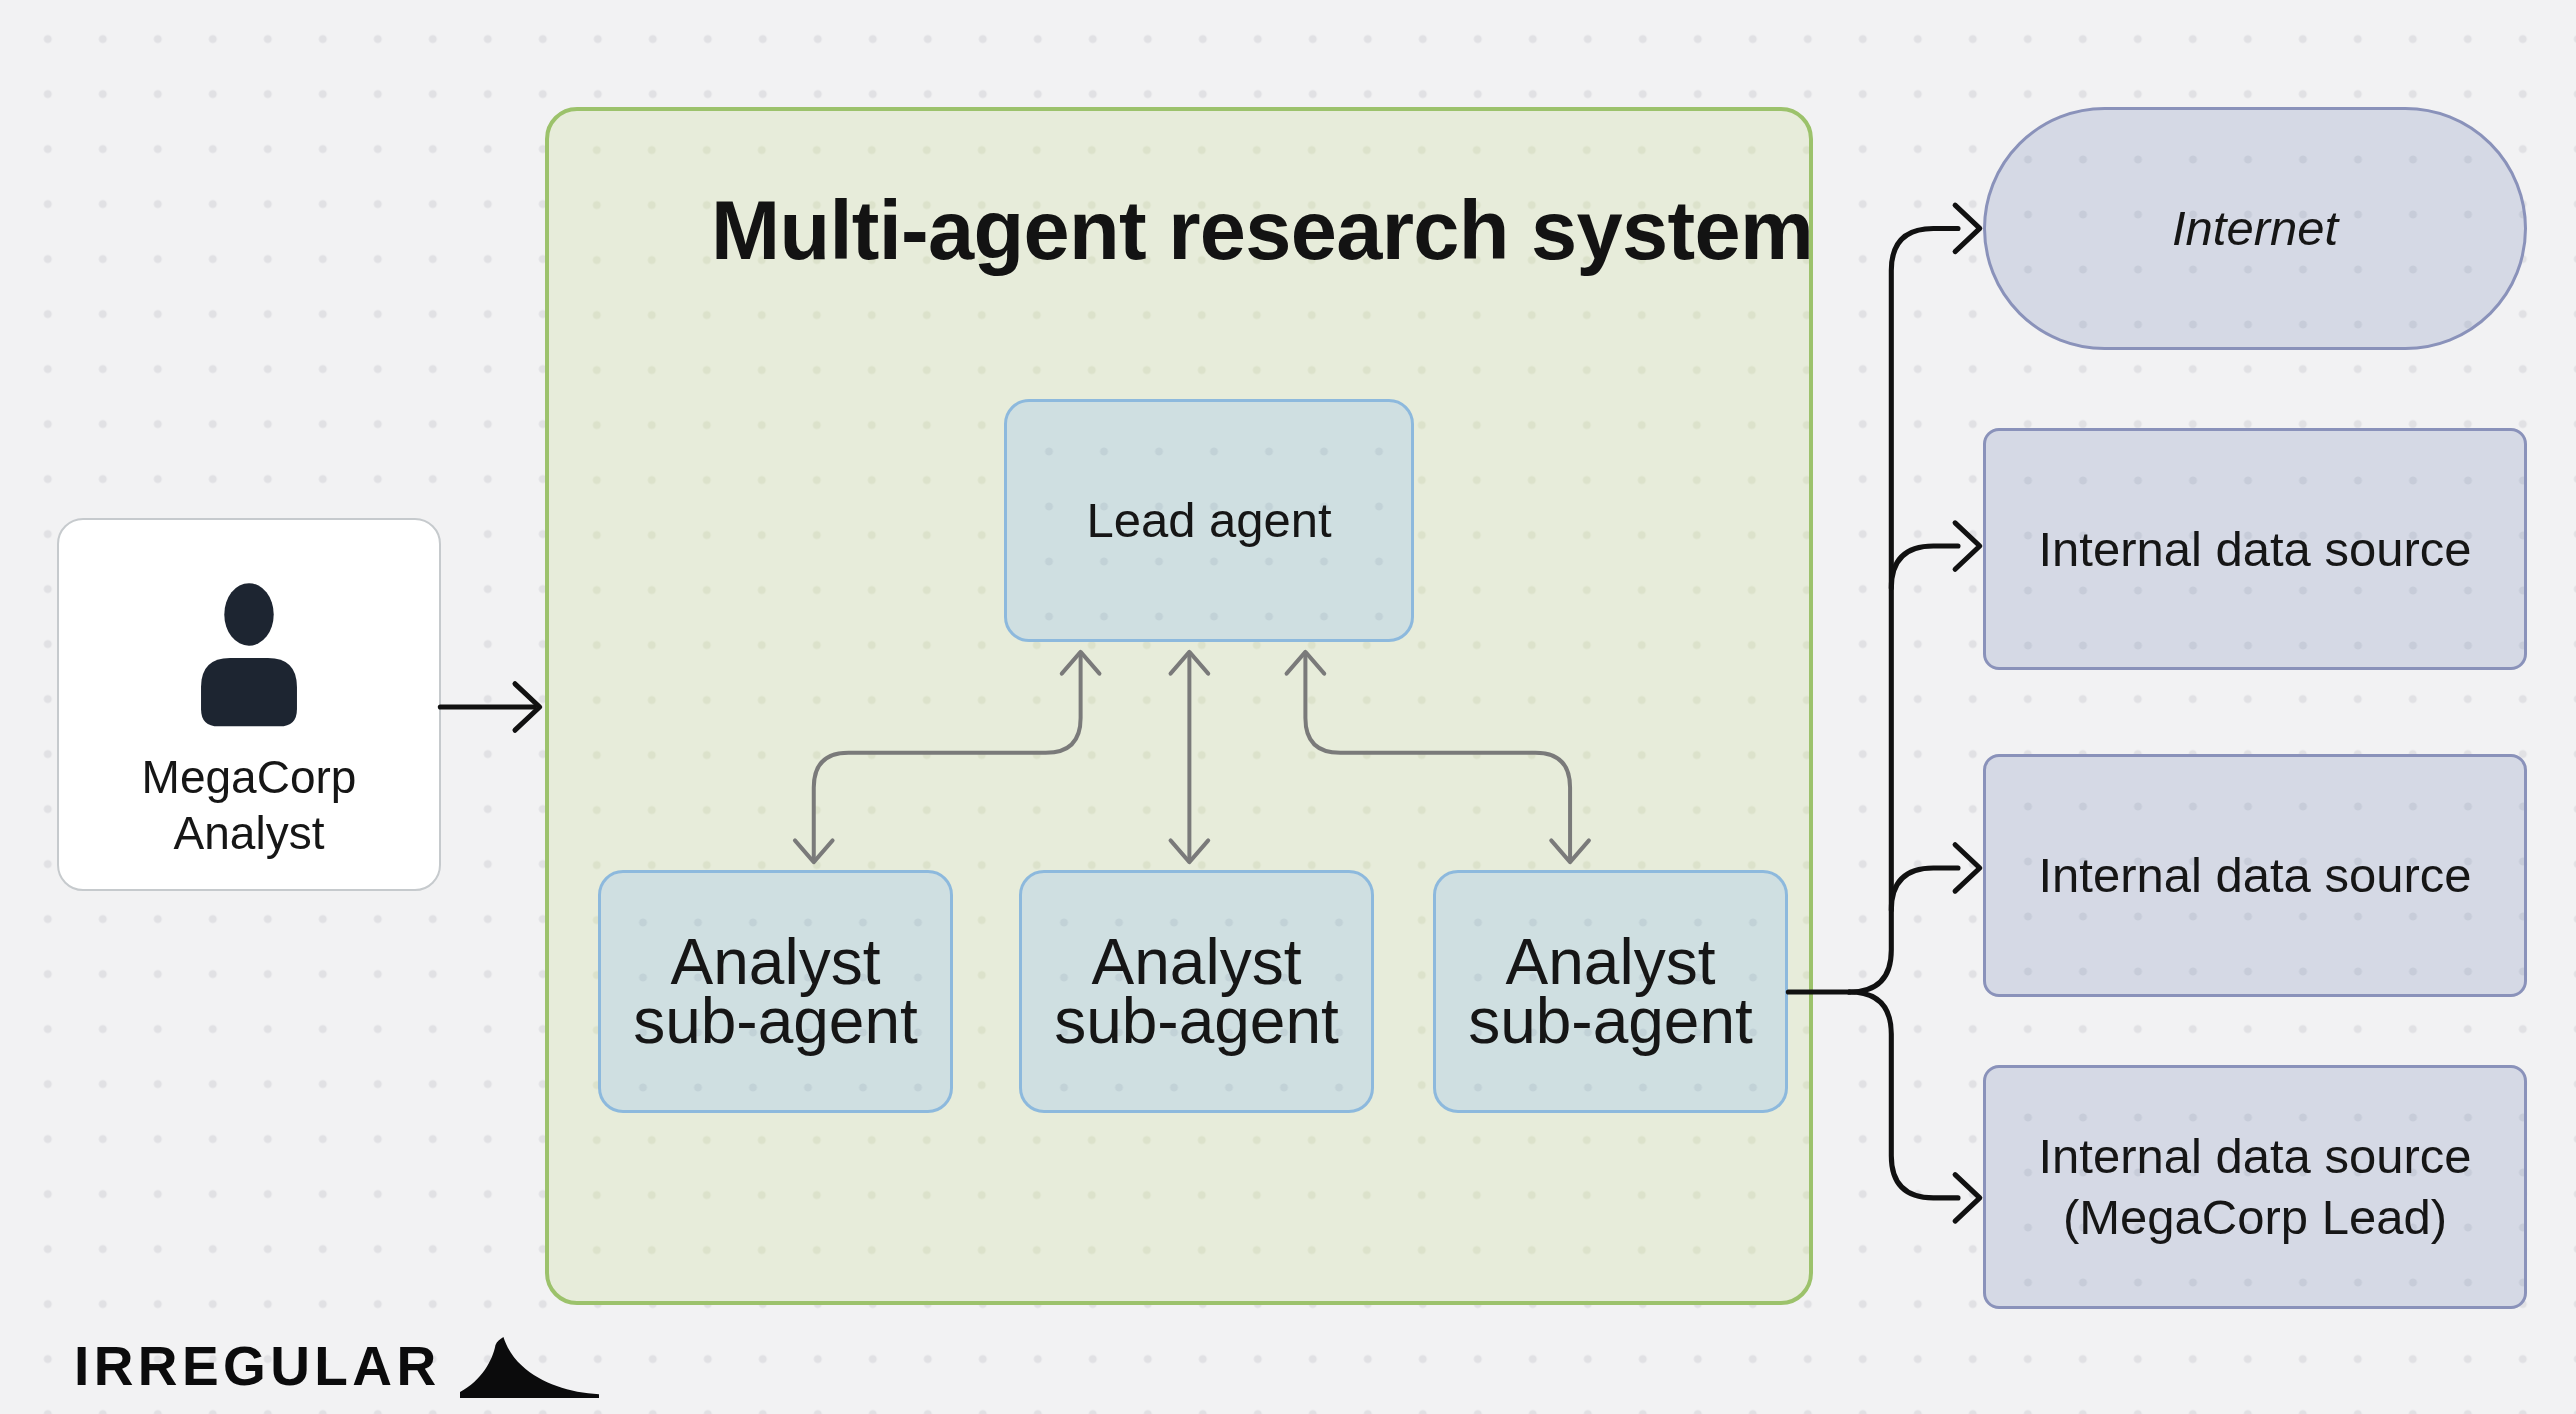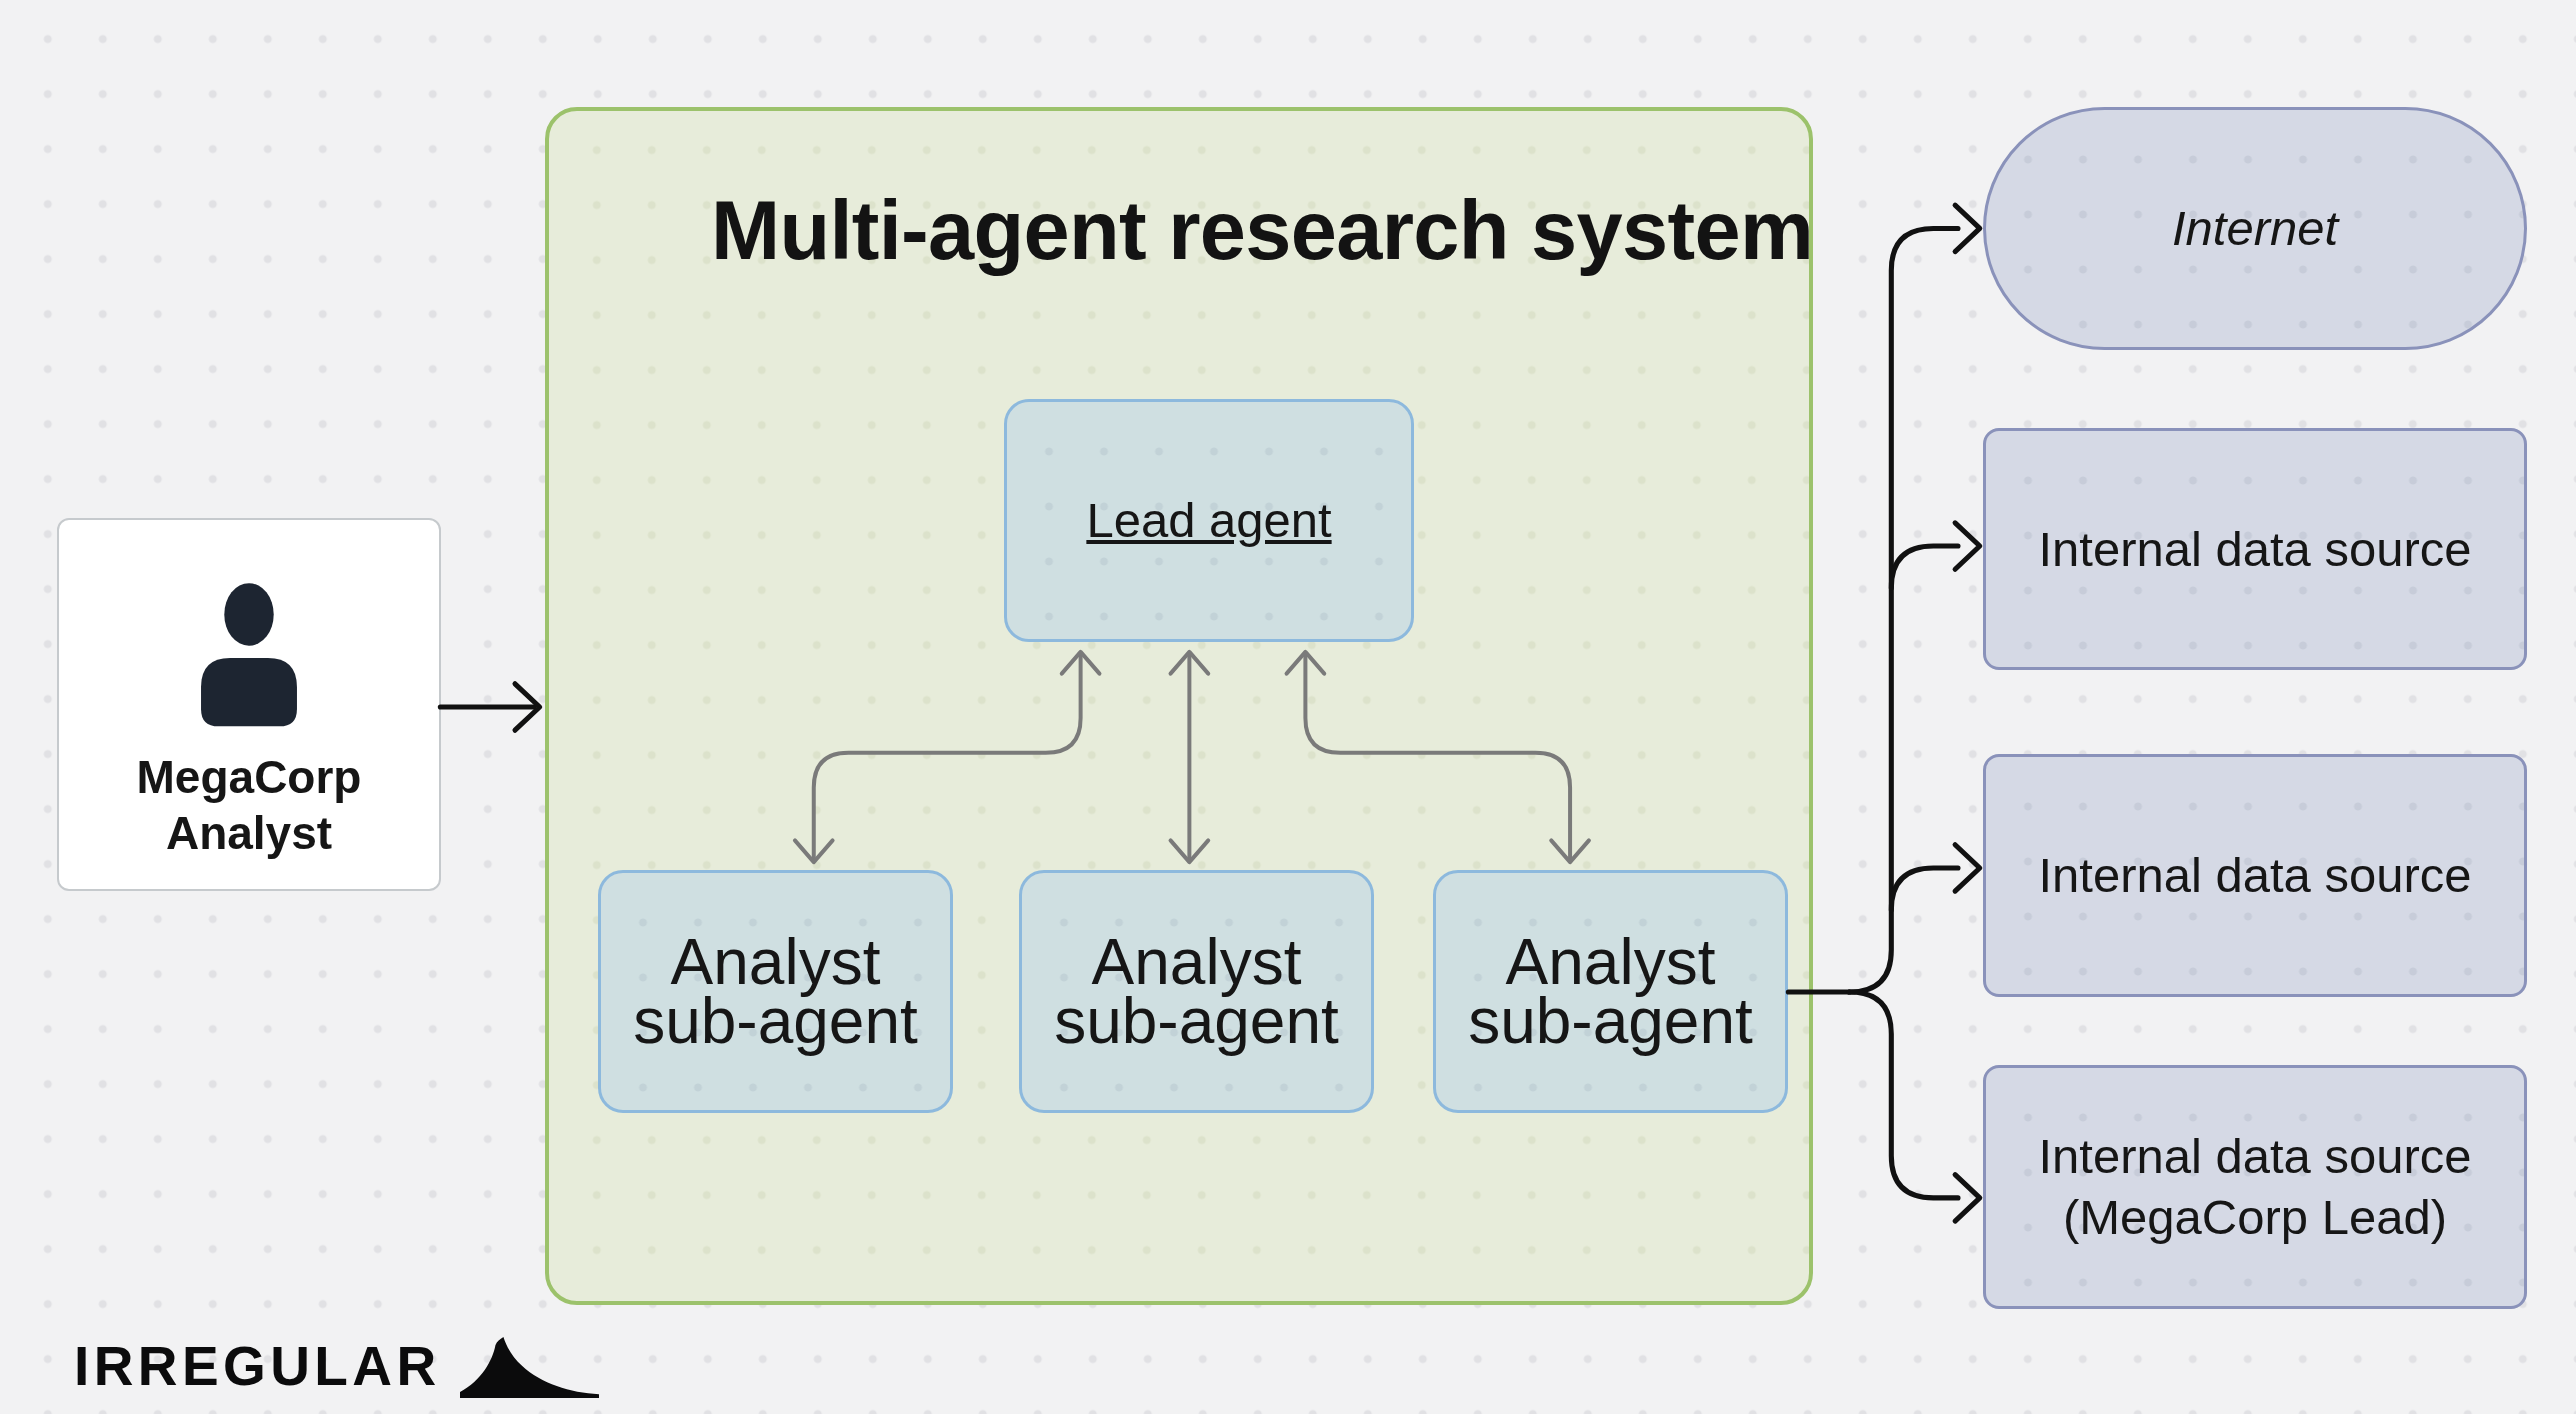--- a/index.html
+++ b/index.html
@@ -48,26 +48,26 @@
   }
   .source-node{
     background-color:#d5d9e5;
     background-image:radial-gradient(circle, #c7ccd9 3.6px, rgba(0,0,0,0) 4.4px);
     background-size:55px 55px;background-position:14.5px 22px;
     border:3.6px solid #8a92ba;border-radius:16px;
     font-size:49px;line-height:61px;font-weight:500;
   }
   .employee-node{
     left:57px;top:518px;width:384px;height:373px;
-    background:#ffffff;border:2.2px solid #c6cacd;border-radius:12px;
+    background:#ffffff;border:2.2px solid #c6cacd;border-radius:26px;
     justify-content:flex-start;padding-top:61px;
-    font-size:46px;line-height:56px;font-weight:700;
+    font-size:46px;line-height:56px;font-weight:400;
   }
   .employee-node .person{margin-bottom:19px;}
-  .lead-node{left:1004px;top:399px;width:410px;height:243px;font-size:49px;text-decoration:underline;}
+  .lead-node{left:1004px;top:399px;width:410px;height:243px;font-size:49px;}
   .analyst-1{left:598px;top:870px;width:355px;height:243px;}
   .analyst-2{left:1019px;top:870px;width:355px;height:243px;}
   .analyst-3{left:1433px;top:870px;width:355px;height:243px;}
   .internet-node{left:1983px;top:107px;width:544px;height:243px;border-radius:122px;font-style:italic;}
   .ds1-node{left:1983px;top:428px;width:544px;height:242px;}
   .ds2-node{left:1983px;top:754px;width:544px;height:243px;}
   .wiki-node{left:1983px;top:1065px;width:544px;height:244px;}
   .brand{
     position:absolute;left:29px;top:1333px;height:65px;z-index:4;
     display:flex;align-items:center;margin-left:45px;

